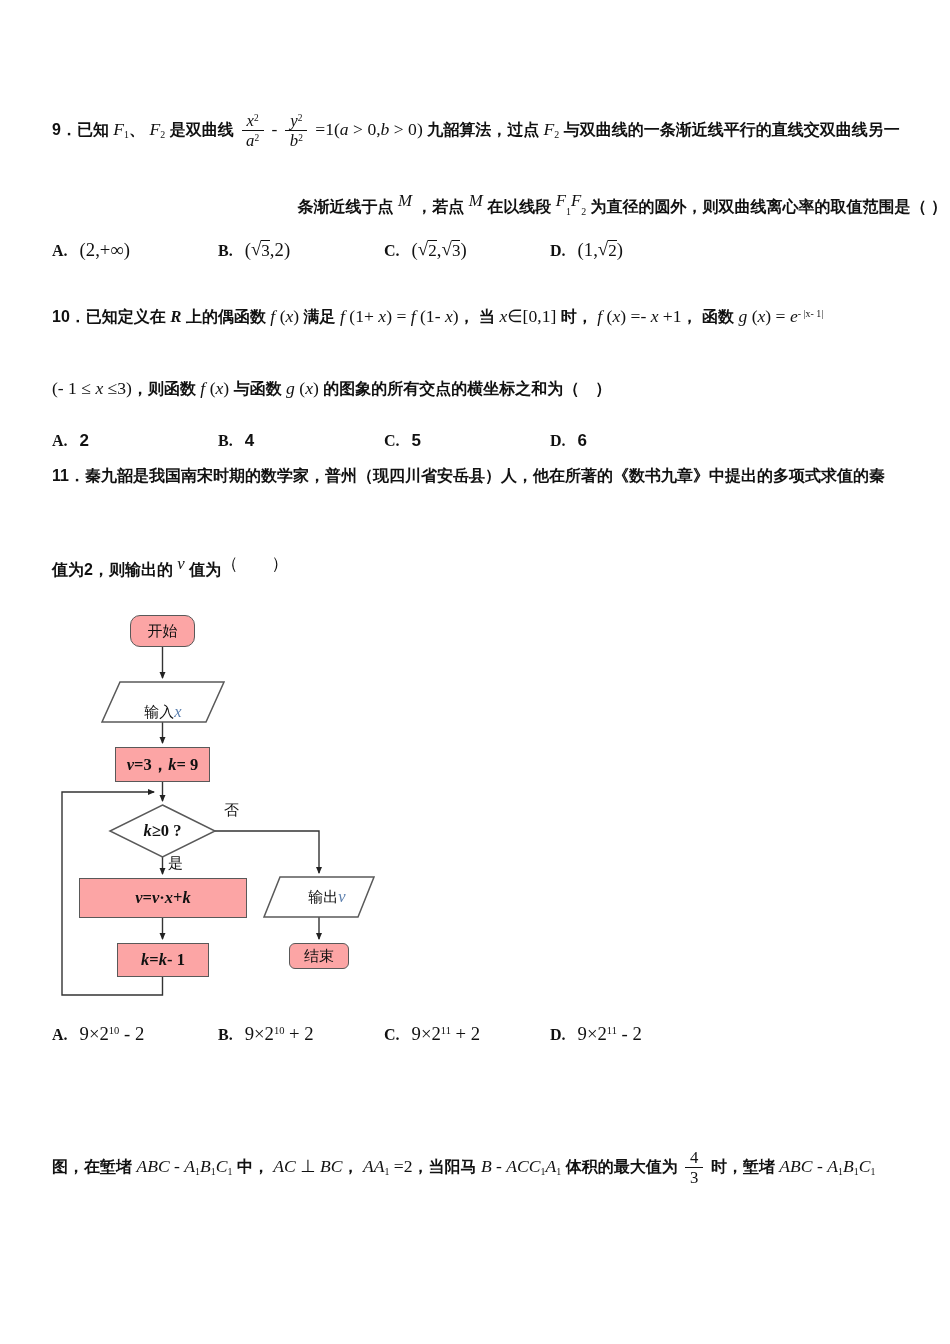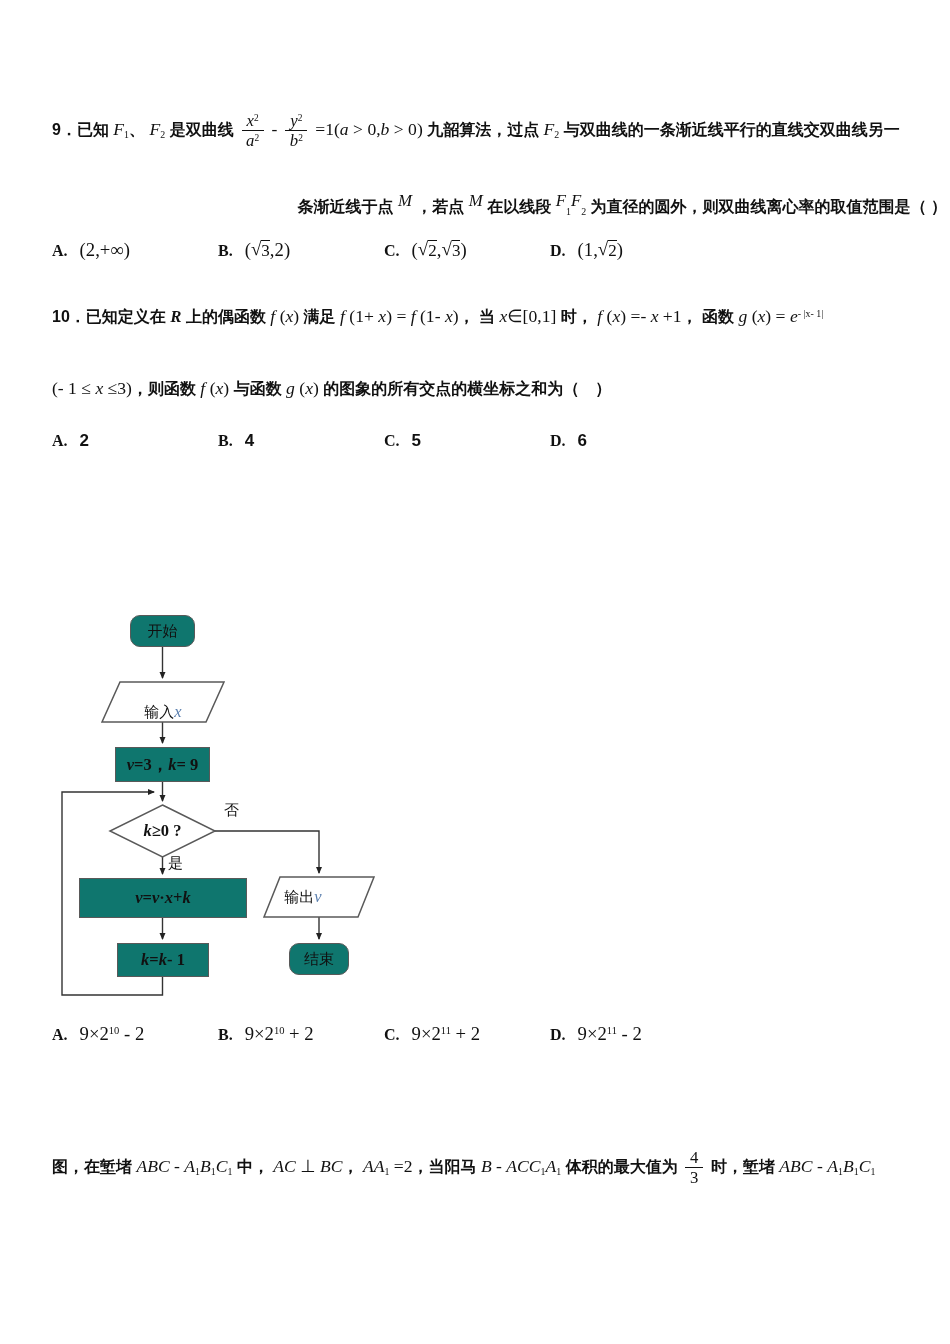--- a/index.html
+++ b/index.html
@@ -38,21 +38,21 @@
   .opt{width:166px;display:flex;align-items:baseline;white-space:nowrap;}
   .opt-label{font-family:"Liberation Serif",serif;font-weight:700;margin-right:12px;font-size:16px;}
   .opt-val{font-family:"Liberation Serif",serif;font-size:17px;}
   
   .flowchart{position:absolute;left:40px;top:605px;width:380px;height:400px;}
   .flowchart svg{position:absolute;left:0;top:0;}
   .fc-node,.fc-text,.fc-label{
     position:absolute;display:flex;align-items:center;justify-content:center;
     font-size:15px;white-space:nowrap;
   }
-  .fc-node{background:#0f766e;border:1.5px solid #595959;box-sizing:border-box;}
+  .fc-node{background:#fca5a5;border:1.5px solid #595959;box-sizing:border-box;}
   .fc-round{border-radius:10px;}
   .fc-math{font-weight:700;}
   .fc-label{font-size:15px;}
   .shape{fill:#ffffff;stroke:#595959;stroke-width:1.5;}
   .conn{stroke:#333;stroke-width:1.4;fill:none;}
 </style>
 </head>
 <body>
 
 <div class="page">
@@ -110,20 +110,22 @@
     <div class="opt">
       <span class="opt-label">C.</span>
       <span class="opt-val"><span class="seg-b">5</span></span>
     </div>
     <div class="opt">
       <span class="opt-label">D.</span>
       <span class="opt-val"><span class="seg-b">6</span></span>
     </div>
   </div>
 
+  <div class="line" style="top:461px;"><span class="seg-c">11．秦九韶是我国南宋时期的数学家，普州（现四川省安岳县）人，他在所著的《数书九章》中提出的多项式求值的秦</span></div>
+  <div class="line" style="top:549px;"><span class="seg-c">值为2，则输出的 </span><span class="seg-mr">v</span><span class="seg-c"> 值为</span><span class="seg-ur">（　　）</span></div>
 
   <div class="flowchart">
     <svg width="380" height="400" viewBox="0 0 380 400">
       <defs>
         <marker id="arw" markerWidth="9" markerHeight="8" refX="6" refY="3" orient="auto" markerUnits="userSpaceOnUse">
           <path d="M0,0 L7,3 L0,6 z" fill="#222"></path>
         </marker>
       </defs>
 
       <line class="conn" x1="110.5" y1="42" x2="110.5" y2="73" marker-end="url(#arw)"></line>
@@ -164,25 +166,25 @@
         <span class="seg-m">x</span>
         <span class="seg-u">+ </span>
         <span class="seg-m">k</span>
       </div>
     <div class="fc-node fc-math" style="left:65px;top:338px;width:92px;height:34px;">
         <span class="seg-m">k</span>
         <span class="seg-u">=</span>
         <span class="seg-m">k</span>
         <span class="seg-u">- 1</span>
       </div>
-    <div class="fc-text" style="left:196px;top:272px;width:110px;height:40px;">
+    <div class="fc-text" style="left:220px;top:272px;width:110px;height:40px;">
         <span class="">输出 </span>
         <span class="seg-v">v</span>
       </div>
-    <div class="fc-node fc-round" style="left:237px;top:338px;width:60px;height:32px;">结束</div>
+    <div class="fc-node fc-round" style="left:237px;top:338px;width:60px;height:26px;border-radius:6px;">结束</div>
   </div>
 
   <div class="opt-row" style="top:1016px;">
     <div class="opt">
       <span class="opt-label">A.</span>
       <span class="opt-val"><span class="seg-u">9×2</span><span class="seg-sup">10</span><span class="seg-u"> - 2</span></span>
     </div>
     <div class="opt">
       <span class="opt-label">B.</span>
       <span class="opt-val"><span class="seg-u">9×2</span><span class="seg-sup">10</span><span class="seg-u"> + 2</span></span>

